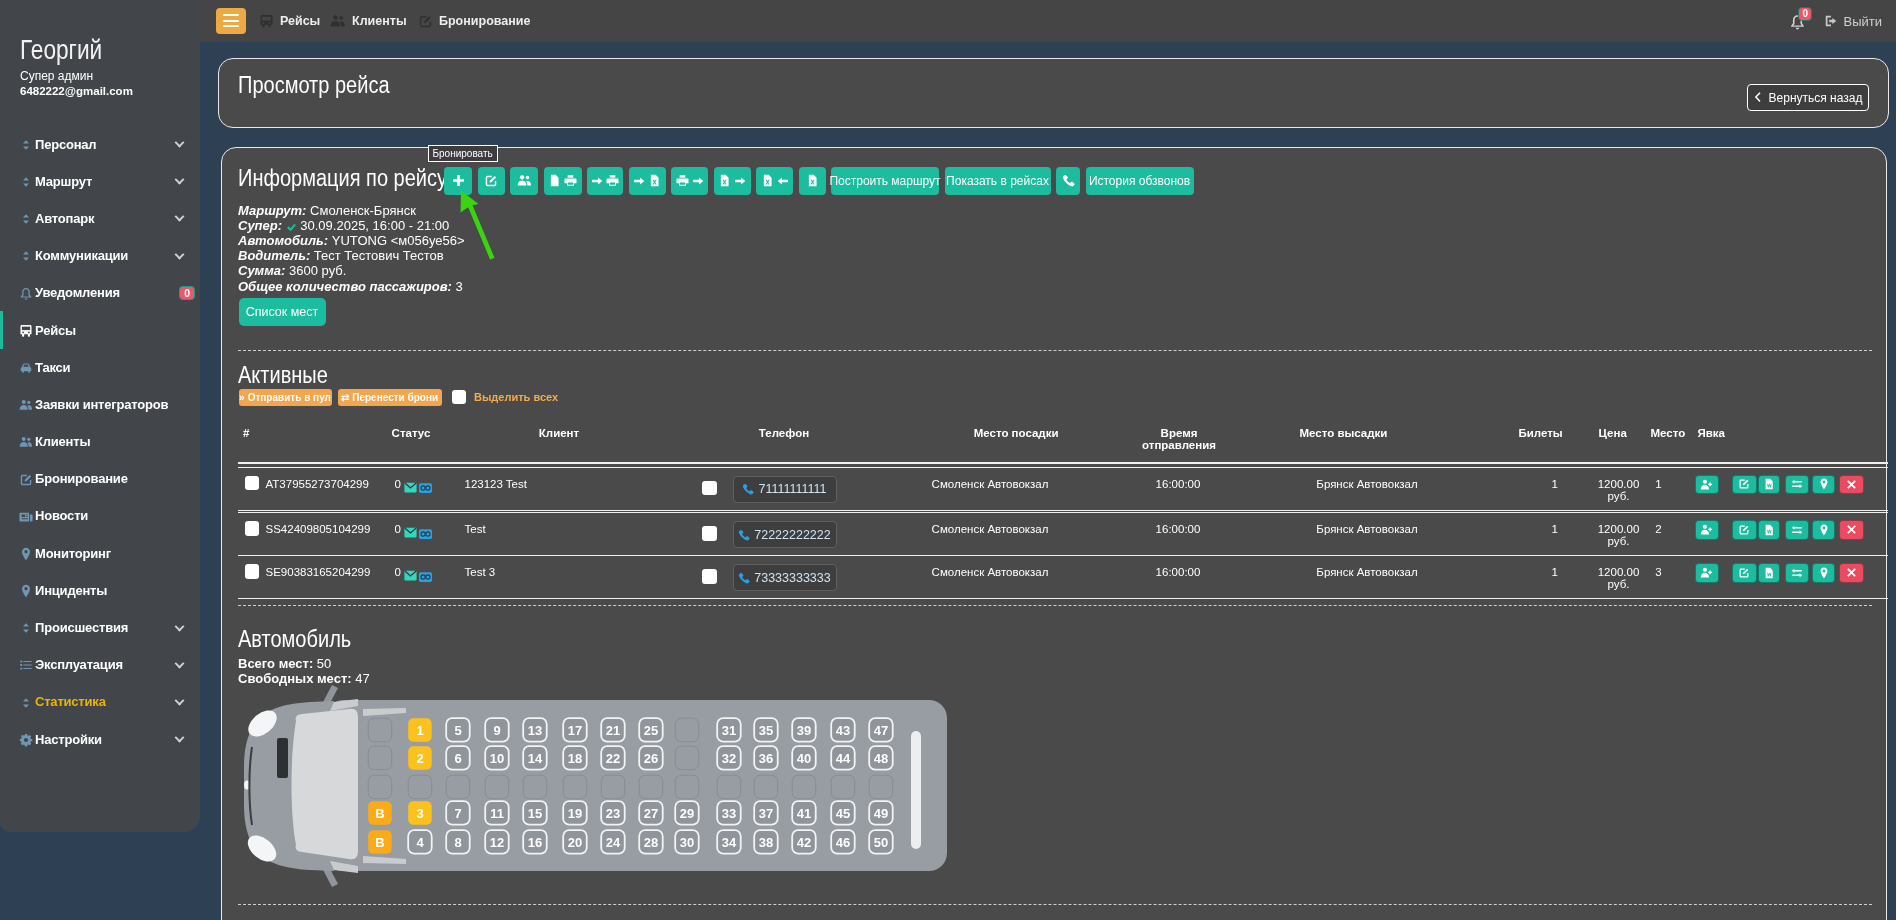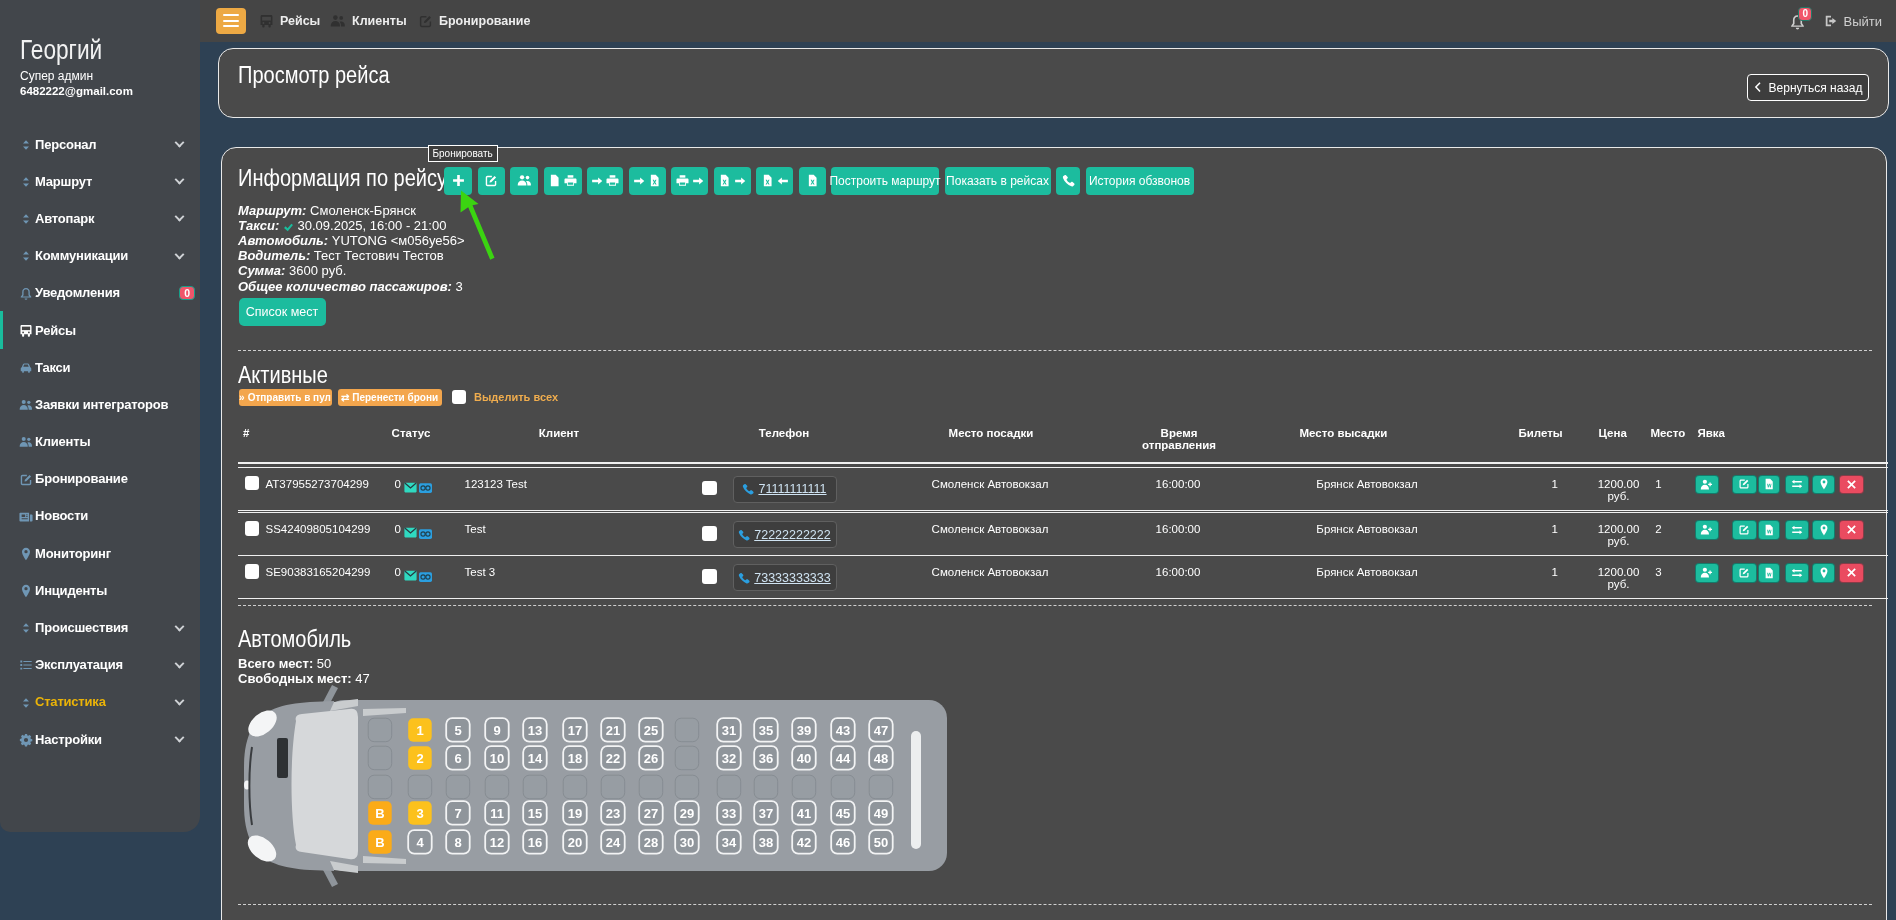--- a/index.html
+++ b/index.html
@@ -38,21 +38,21 @@
   border-radius:5px; color:#fff; font-size:12.5px; display:flex; align-items:center; justify-content:center; }
 .dash { position:absolute; left:15.5px; width:1634px; border-top:1.5px dashed #cfcfcf; }
 .obtn { height:17px; background:#f3a64d; border-radius:3px; color:#fff; font-size:10px; font-weight:bold;
   display:inline-flex; align-items:center; padding:0 4px; gap:3px; white-space:nowrap; overflow:hidden; }
 .cb { position:absolute; width:14.5px; height:14.5px; background:#fff; border-radius:3px; }
 .th { position:absolute; color:#fff; font-size:11.5px; font-weight:bold; }
 .row { position:absolute; left:15.5px; width:1650px; height:44px; border-top:1px solid #f0f0f0;
   border-bottom:1px solid #f0f0f0; }
 .ct { position:absolute; color:#fff; font-size:11.5px; }
 .phbox { position:absolute; width:104px; height:27px; background:#3e3e3e; border:1px solid #606060;
-  border-radius:4px; color:#cfe3f2; font-size:12.5px; display:flex; align-items:center; justify-content:center; gap:4px;text-decoration:underline; }
+  border-radius:4px; color:#cfe3f2; font-size:12.5px; display:flex; align-items:center; justify-content:center; gap:4px; }
 .ab { position:absolute; top:7px; width:24.5px; height:19.5px; background:#1cbc9e; border-radius:4px;
   display:flex; align-items:center; justify-content:center; border:1px solid rgba(10,45,45,0.45); }
 .abr { background:#ea4b60; width:25px; }
 .blabel { font-size:13px; font-weight:bold; color:#fff; }
 </style></head>
 <body>
 
 <div class="navbar">
   <div class="hamb">
       <span style="top:6px"></span>
@@ -228,21 +228,21 @@
       <div class="mi">
         <span class="mic"><svg width="14" height="14" viewBox="0 0 16 16" style="vertical-align:middle" fill="#6f96b4">
             <path d="M6.8 1h2.4l.4 1.8.9.4 1.7-.9 1.7 1.7-.9 1.7.4.9 1.8.4v2.4l-1.8.4-.4.9.9 1.7-1.7 1.7-1.7-.9-.9.4-.4 1.8H6.8l-.4-1.8-.9-.4-1.7.9-1.7-1.7.9-1.7-.4-.9L1 9.2V6.8l1.8-.4.4-.9-.9-1.7 1.7-1.7 1.7.9.9-.4L6.8 1zM8 5.6a2.4 2.4 0 1 0 0 4.8 2.4 2.4 0 0 0 0-4.8z"></path>
           </svg></span>
         <span class="mit" style="color:#fff">Настройки</span>
         <span class="chev"></span>
       </div>
     </div>
 </div>
 
-<div class="card" style="left:217.5px;top:48px;width:1671px;height:69.5px">
+<div class="card" style="left:217.5px;top:58px;width:1671px;height:69.5px">
   <div class="h2t" style="position:absolute;left:19.5px;top:13px">Просмотр рейса</div>
   <div class="backbtn">
       <svg width="11" height="11" viewBox="0 0 16 16" style="vertical-align:middle" fill="#fff">
         <path d="M10.8 1.8L5 8l5.8 6.2-1.7 1.6L1.8 8 9.1.2z" transform="translate(1,0) scale(0.93)"></path>
       </svg>
       <span>Вернуться назад</span>
     </div>
 </div>
 
 <div class="card" style="left:220.5px;top:146.5px;width:1666.5px;height:800px">
@@ -332,21 +332,21 @@
             <path d="M3.2 1.6c.5-.5 1.3-.5 1.7 0l2 2.1c.4.5.4 1.2 0 1.6l-1 1c-.2.3-.3.7-.1 1 .9 1.5 2.1 2.7 3.6 3.6.3.2.7.1 1-.1l1-1c.4-.4 1.1-.4 1.6 0l2.1 2c.5.4.5 1.2 0 1.7l-1.3 1.2c-.6.6-1.5.8-2.3.5-2.3-.9-4.4-2.3-6.2-4.1C3.5 9.3 2.1 7.2 1.2 4.9c-.3-.8-.1-1.7.5-2.3l1.5-1z"></path>
           </svg>
         </div>
         <div class="tb tbt" style="width:108px">История обзвонов</div>
       </div>
   <svg width="60" height="90" viewBox="0 0 60 90" style="position:absolute;left:228px;top:36px">
     <path d="M10 5.5 L27.5 19 L21.5 20.3 L43.5 72.8 L39.2 74.8 L17.2 22.3 L9.5 27.5 Z" fill="#3bd411"></path>
   </svg>
   <div class="infoline" style="position:absolute;left:15.5px;top:54px">
     <b>Маршрут:</b> Смоленск-Брянск<br>
-    <b>Такси:</b> <span style="position:relative;top:1px"><svg width="11" height="11" viewBox="0 0 16 16" style="vertical-align:middle" fill="#1abc9c">
+    <b>Супер:</b> <span style="position:relative;top:1px"><svg width="11" height="11" viewBox="0 0 16 16" style="vertical-align:middle" fill="#1abc9c">
             <path d="M1.5 8.6l2.3-2.3 2.9 2.9 5.5-6.6 2.3 1.9-7.6 9.1z"></path>
           </svg></span> 30.09.2025, 16:00 - 21:00<br>
     <b>Автомобиль:</b> YUTONG &lt;м056уе56&gt;<br>
     <b>Водитель:</b> Тест Тестович Тестов<br>
     <b>Сумма:</b> 3600 руб.<br>
     <b>Общее количество пассажиров:</b> 3
   </div>
   <div class="tealbtn">Список мест</div>
   <div class="dash" style="top:201.5px"></div>
 
@@ -361,21 +361,21 @@
           <span>Перенести брони</span>
         </div>
     <span class="cb" style="position:static;margin-left:4px"></span>
     <span style="color:#f0ad4e;font-size:11px;font-weight:bold;margin-left:2px">Выделить всех</span>
   </div>
 
   <div class="th" style="left:20.5px;top:278px">#</div>
   <div class="th" style="left:121px;width:135px;text-align:center;top:278px">Статус</div>
   <div class="th" style="left:269px;width:135px;text-align:center;top:278px">Клиент</div>
   <div class="th" style="left:494px;width:135px;text-align:center;top:278px">Телефон</div>
-  <div class="th" style="left:701px;width:135px;text-align:center;top:278px">Место посадки</div>
+  <div class="th" style="left:701px;width:135px;text-align:right;top:278px">Место посадки</div>
   <div class="th" style="left:889px;width:135px;text-align:center;top:278px">Время<br>отправления</div>
   <div class="th" style="left:1077px;width:135px;text-align:left;top:278px">Место высадки</div>
   <div class="th" style="left:1296px;top:278px">Билеты</div>
   <div class="th" style="left:1376px;top:278px">Цена</div>
   <div class="th" style="left:1428px;top:278px">Место</div>
   <div class="th" style="left:1475px;top:278px">Явка</div>
   <div style="position:absolute;left:15.5px;top:313.5px;width:1650px;border-top:2px solid #f0f0f0"></div>
 
 <div class="row" style="top:318px">
   <span class="cb" style="left:6.5px;top:8px"></span>

